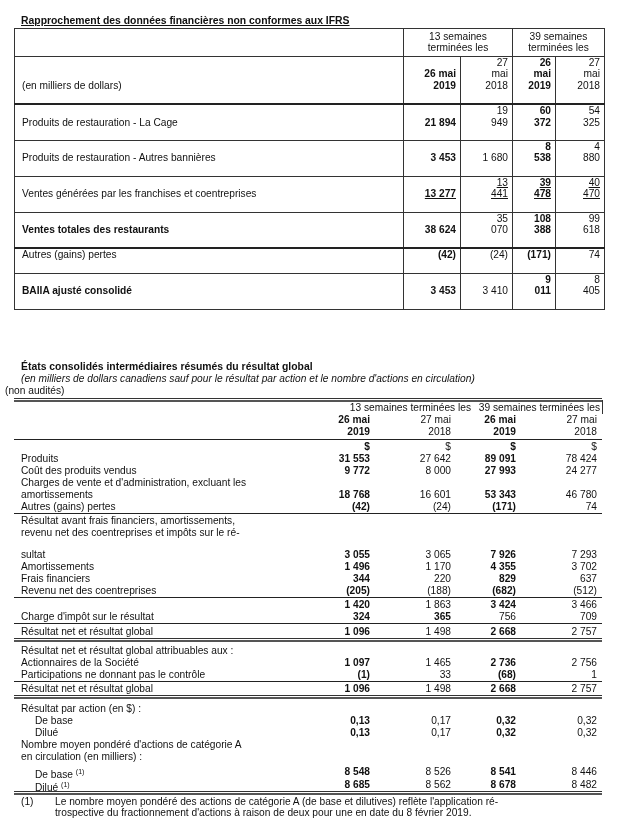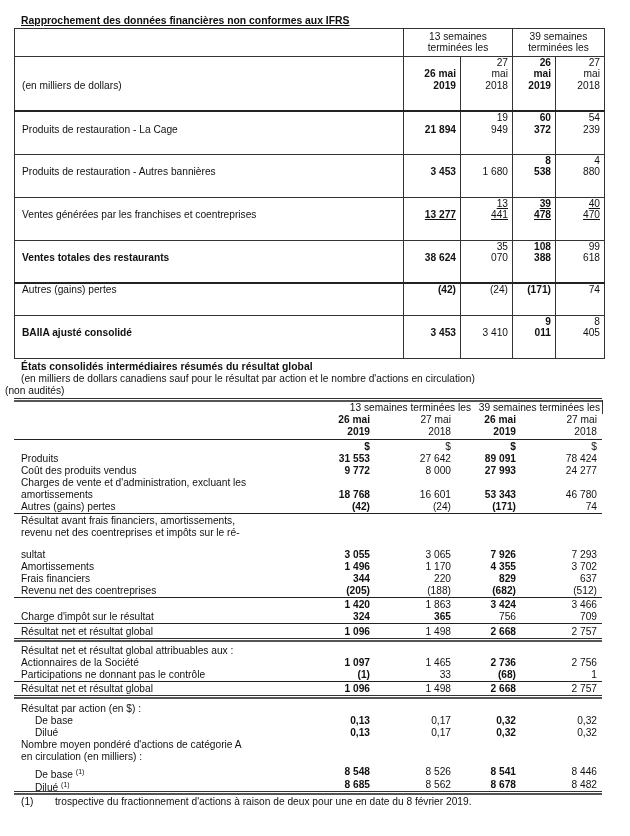--- a/index.html
+++ b/index.html
@@ -4,30 +4,30 @@
 <style>
   * { box-sizing: border-box; margin: 0; padding: 0; }
   body { width: 630px; height: 836px; background: #fff; color: #111; font-family: "Liberation Sans", sans-serif; font-size: 10.2px; line-height: 11.4px; position: relative; overflow: hidden; }
   .abs { position: absolute; }
   .b { font-weight: bold; }
   .u { text-decoration: underline; }
 
   
   #t1-title { left: 21px; top: 15px; font-weight: bold; text-decoration: underline; font-size: 10.4px; }
   #t1 { position: absolute; left: 14px; top: 28px; border-collapse: collapse; table-layout: fixed; border: 1.5px solid #333; }
-  #t1 td { border: 1px solid #333; vertical-align: bottom; padding: 0 4px 19px 4px; text-align: right; font-size: 10.2px; line-height: 11.4px; }
+  #t1 td { border: 1px solid #333; vertical-align: bottom; padding: 0 4px 12px 4px; text-align: right; font-size: 10.2px; line-height: 11.4px; }
   #t1 td.lbl { text-align: left; padding-left: 7px; border-right: 1.5px solid #333; }
   #t1 td.grp { text-align: center; vertical-align: top; padding: 2px 2px 0 2px; }
   #t1 tr.thick td { border-bottom: 2px solid #222; }
   #t1 tr.hdr2 td { border-bottom: 2px solid #222; }
   #t1 .sp { display: block; }
 
   
   #t2-title { left: 21px; top: 361px; font-weight: bold; font-size: 10.4px; }
-  #t2-sub1 { left: 21px; top: 373px; }
+  #t2-sub1 { left: 21px; top: 373px; font-style: italic; }
   #t2-sub2 { left: 5px; top: 385px; }
   .rule-dbl { position: absolute; left: 14px; width: 588px; border-top: 1px solid #333; border-bottom: 2px solid #555; height: 4px; }
   .rule { position: absolute; left: 14px; width: 588px; border-top: 1.5px solid #222; }
   .row { position: absolute; left: 21px; width: 576px; height: 11.4px; }
   .row .lab { position: absolute; left: 0; top: 0; white-space: nowrap; }
   .row .lab.ind { left: 14px; }
   .row .v { position: absolute; top: 0; text-align: right; width: 70px; white-space: nowrap; }
   .v.c1 { left: 279px; } 
   .v.c2 { left: 360px; }
   .v.c3 { left: 425px; }
@@ -63,21 +63,21 @@
     <td><span class="sp">27</span><span class="sp">mai</span><span>2018</span></td>
     <td class="b"><span class="sp">26</span><span class="sp">mai</span><span>2019</span></td>
     <td><span class="sp">27</span><span class="sp">mai</span><span>2018</span></td>
   </tr>
 
   <tr style="height:29px">
     <td class="lbl">Produits de restauration - La Cage</td>
     <td class="b">21 894</td>
     <td><span class="sp">19</span><span>949</span></td>
     <td class="b"><span class="sp">60</span><span>372</span></td>
-    <td><span class="sp">54</span><span>239</span></td>
+    <td><span class="sp">54</span><span>325</span></td>
   </tr>
   <tr style="height:27px">
     <td class="lbl">Produits de restauration - Autres bannières</td>
     <td class="b">3 453</td>
     <td>1 680</td>
     <td class="b"><span class="sp">8</span><span>538</span></td>
     <td><span class="sp">4</span><span>880</span></td>
   </tr>
   <tr style="height:27px">
     <td class="lbl">Ventes générées par les franchises et coentreprises</td>
@@ -290,14 +290,15 @@
   <span class="lab ind"><span>Dilué</span> <span class="sup">(1)</span></span>
   <span class="v c1 b">8 685</span>
   <span class="v c2">8 562</span>
   <span class="v c3 b">8 678</span>
   <span class="v c4">8 482</span>
 </div>
 <div class="rule-dbl" style="top:791px"></div>
 
 <div id="foot-num" class="abs">(1)</div>
 <div id="foot-text" class="abs">
+  <div>Le nombre moyen pondéré des actions de catégorie A (de base et dilutives) reflète l'application ré-</div>
   <div>trospective du fractionnement d'actions à raison de deux pour une en date du 8 février 2019.</div>
 </div>
 
 </body></html>

